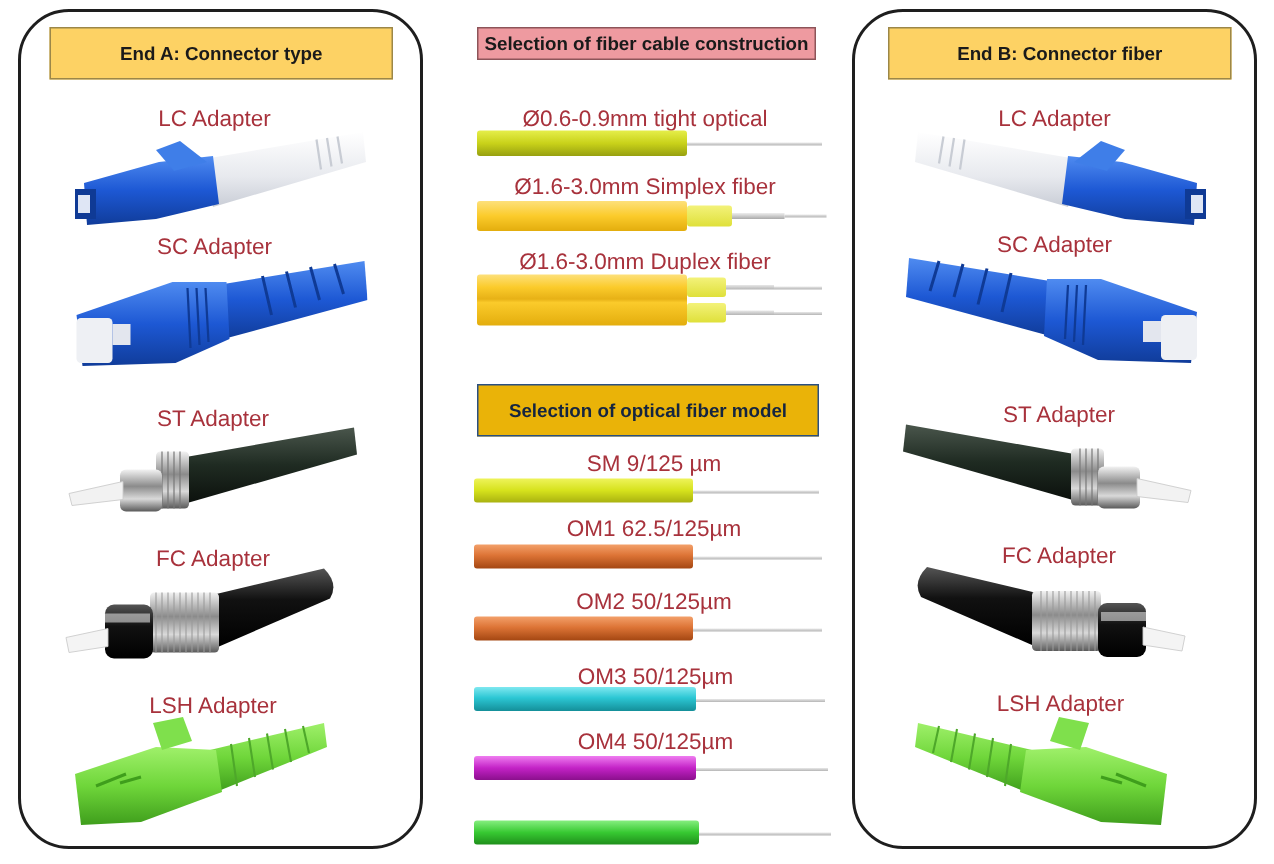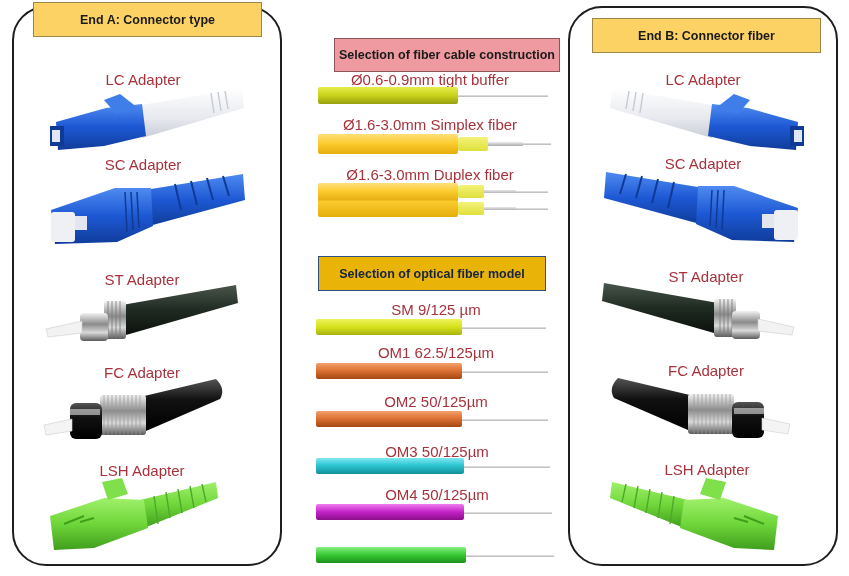--- a/index.html
+++ b/index.html
@@ -43,21 +43,21 @@
   .fiber-line {
     position: absolute;
     height: 2px;
     background: linear-gradient(to bottom, #e8e8e8, #b5b5b5);
   }
 </style>
 </head>
 <body>
 
 <div id="panel-a" class="panel"></div>
-<div class="header-box hdr-yellow" style="left:33px; top:2px; width:229px; height:35px;">End A: Connector type</div>
+<div class="header-box hdr-yellow" style="left:33px; top:18px; width:229px; height:35px;">End A: Connector type</div>
 
 <div class="label" style="left:143px; top:71px;">LC Adapter</div>
 <svg class="connector" style="left:46px; top:86px;" width="200" height="66" viewBox="0 0 200 66">
   <defs>
     <linearGradient id="bootW" x1="0" y1="0" x2="0" y2="1">
         <stop offset="0" stop-color="#ffffff"></stop>
         <stop offset="0.6" stop-color="#e7e9ee"></stop>
         <stop offset="1" stop-color="#c9cdd6"></stop>
       </linearGradient>
     <linearGradient id="blueG" x1="0" y1="0" x2="0" y2="1">
@@ -132,23 +132,23 @@
         <stop offset="1" stop-color="#3f9e1c"></stop>
       </linearGradient>
   </defs>
   <path d="M96 24 L172 6 L174 22 L100 52 Z" fill="url(#greenG)"></path>
   <path d="M110 20 l4 28 M122 16 l4 26 M134 13 l4 24 M146 10 l4 22 M158 8 l4 18" stroke="#4ea82a" stroke-width="1.4"></path>
   <path d="M6 40 L60 22 L100 24 L104 52 L50 72 L10 74 Z" fill="url(#greenG)"></path>
   <path d="M58 6 L78 2 L84 18 L64 24 Z" fill="#7fe04c"></path>
   <path d="M20 48 l20 -8 M36 46 l14 -4" stroke="#3f9e1c" stroke-width="2"></path>
 </svg>
 
-<div class="header-box hdr-pink" style="left:334px; top:18px; width:226px; height:34px;margin-top:20px;">Selection of fiber cable construction</div>
-
-<div class="label" style="left:430px; top:71px;">Ø0.6-0.9mm tight buffer</div>
+<div class="header-box hdr-pink" style="left:318px; top:18px; width:226px; height:22px;">Selection of fiber cable construction</div>
+
+<div class="label" style="left:430px; top:71px;">Ø0.6-0.9mm tight optical</div>
 <div class="cable" style="left:318px; top:87px; width:140px; height:17px; background:linear-gradient(to bottom,#e5ee4a,#c9d21a 50%,#97a010);"></div>
 <div class="fiber-line" style="left:458px; top:95px; width:90px;"></div>
 
 <div class="label" style="left:430px; top:116px;">Ø1.6-3.0mm Simplex fiber</div>
 <div class="cable" style="left:318px; top:134px; width:140px; height:20px; background:linear-gradient(to bottom,#fde07a,#fbcb2b 50%,#e3ad0d);"></div>
 <div class="cable" style="left:458px; top:137px; width:30px; height:14px; background:linear-gradient(to bottom,#f3f27a,#dfe03a);"></div>
 <div class="fiber-line" style="left:488px; top:142px; width:35px; height:4px; background:linear-gradient(to bottom,#eee,#aaa);"></div>
 <div class="fiber-line" style="left:523px; top:143px; width:28px;"></div>
 
 <div class="label" style="left:430px; top:166px;">Ø1.6-3.0mm Duplex fiber</div>

